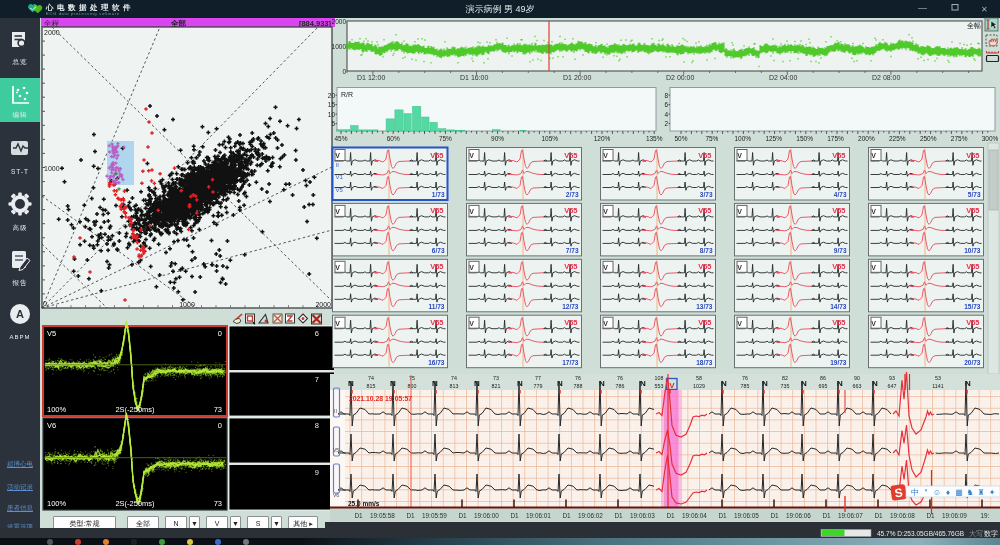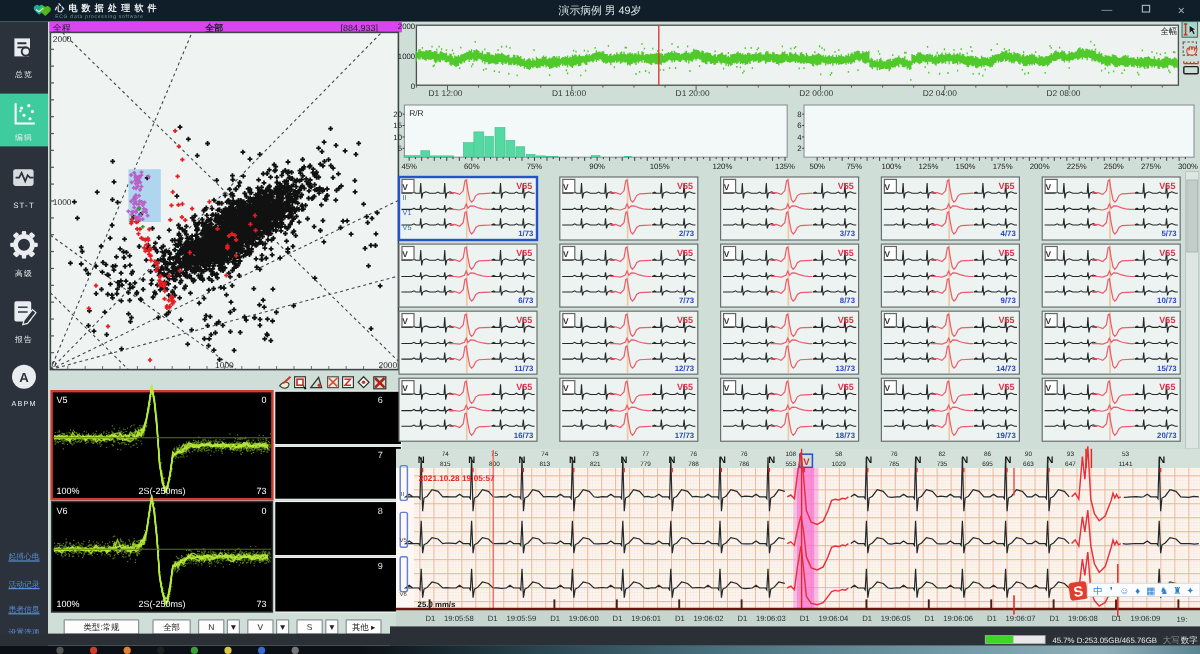--- a/index.html
+++ b/index.html
@@ -101,21 +101,21 @@
 <div class="sideitem" style="top:261px;color:#e9eef1;font-size:6.5px;letter-spacing:1px;">报告</div>
 <div class="sideitem" style="top:316px;color:#e9eef1;font-size:6px;letter-spacing:1px;">ABPM</div>
 <div class="slink" style="top:442px;">起搏心电</div>
 <div class="slink" style="top:465px;">活动记录</div>
 <div class="slink" style="top:486px;">患者信息</div>
 <div class="slink" style="top:505px;">设置选项</div>
 </div>
 <div class="abs hdrbar">
       <span style="position:absolute;left:3px;top:0.5px;">全程</span>
 <span style="position:absolute;left:130px;top:0.5px;font-weight:bold;">全部</span>
-<span style="position:absolute;right:20px;top:0.5px;font-weight:normal;">[884,933]</span>
+<span style="position:absolute;right:4px;top:0.5px;font-weight:bold;">[884,933]</span>
     </div>
 <svg class="abs" style="left:0;top:0" width="1000" height="545">
 <rect x="42" y="27" width="290" height="281" fill="#eff4f2" stroke="#3c4245" stroke-width="1.3"></rect>
 <g stroke="#3f4548" stroke-width="0.9" stroke-dasharray="2.5 2.5">
         <line x1="42" y1="308" x2="160" y2="27"></line>
         <line x1="42" y1="308" x2="318" y2="27"></line>
         <line x1="42" y1="308" x2="332" y2="167"></line>
         <line x1="42" y1="308" x2="332" y2="230"></line>
         <line x1="52" y1="27" x2="332" y2="301"></line>
         <line x1="42" y1="196" x2="197" y2="308"></line>

